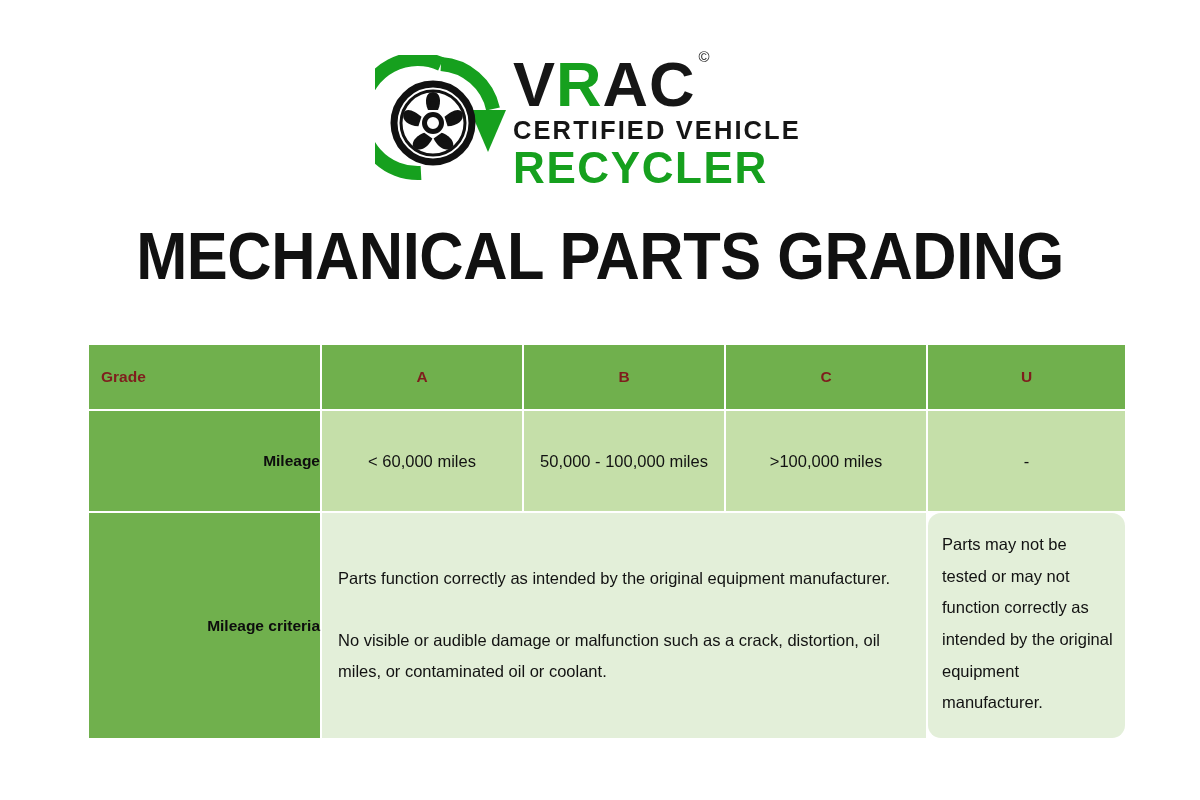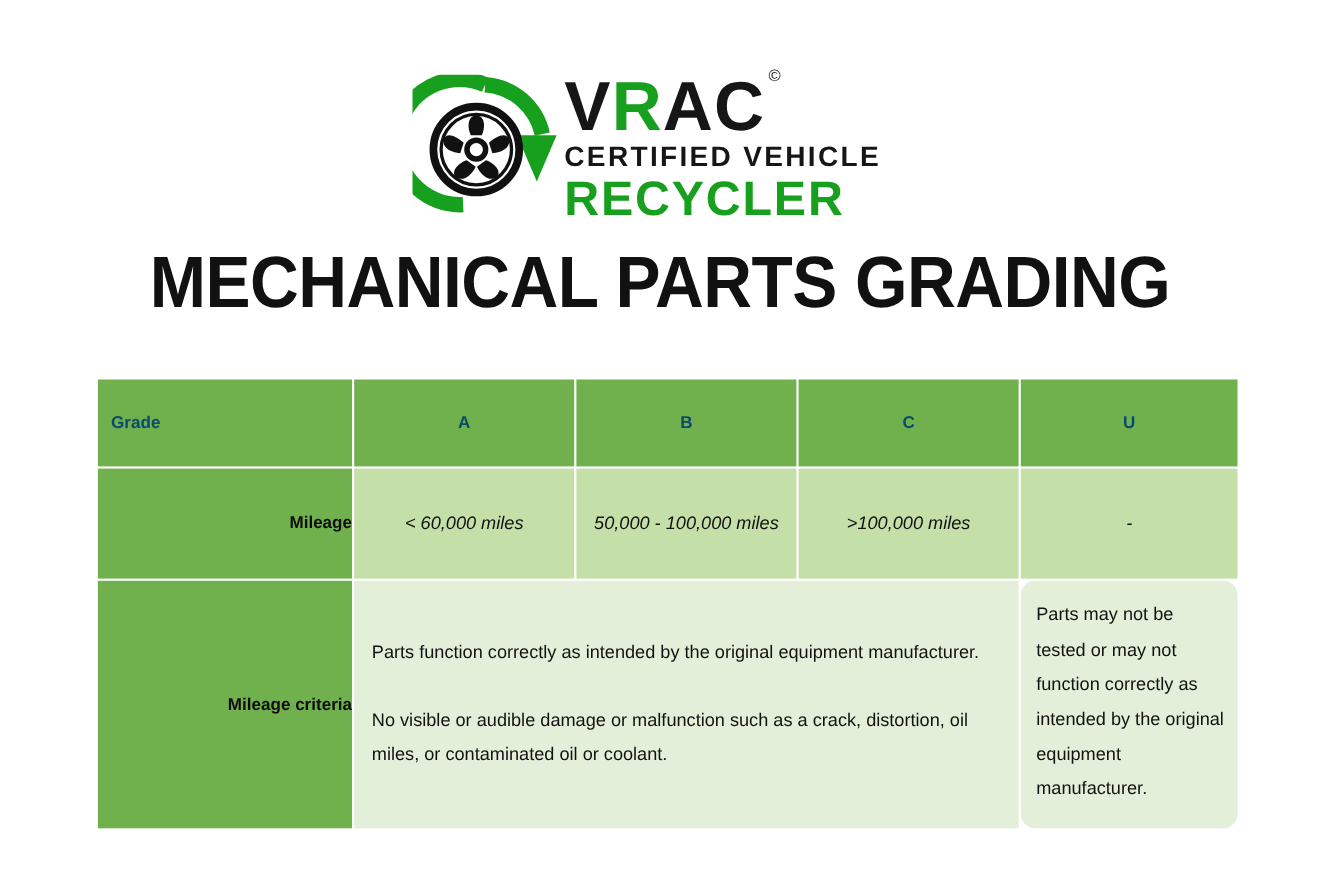--- a/index.html
+++ b/index.html
@@ -20,21 +20,21 @@
   }
 
   
   .logo-block {
     position: absolute;
     left: 375px;
     top: 55px;
     width: 460px;
     height: 145px;
     display: flex;
-    align-items: flex-end;
+    align-items: flex-start;
   }
 
   .logo-mark {
     width: 132px;
     height: 132px;
     flex: 0 0 132px;
     position: relative;
   }
 
   .logo-text {
@@ -123,22 +123,22 @@
 
   .col-label  { width: 231px; }
   .col-a      { width: 200px; }
   .col-b      { width: 200px; }
   .col-c      { width: 200px; }
   .col-u      { width: 197px; }
 
   
   .hdr-cell {
     background: #70B04D;
-    height: 79px;
-    color: #0c4a6e;
+    height: 64px;
+    color: #7f1d1d;
     font-weight: 700;
     font-size: 15.5px;
     font-family: "Liberation Sans", sans-serif;
   }
   .hdr-label {
     text-align: left;
     padding-left: 12px !important;
   }
   .hdr-grade { text-align: center; }
 
@@ -156,21 +156,20 @@
   
   .mileage-cell {
     background: #C5DFA9;
     height: 100px;
     text-align: center;
     color: #121212;
     font-size: 16.5px;
     line-height: 1.75;
     padding: 6px 14px !important;
     font-family: "Liberation Sans", sans-serif;
-    font-style: italic;
   }
   .mileage-row .rowlabel { height: 100px; }
 
   
   .quality-cell {
     background: #E3EFD9;
     height: 225px;
     color: #121212;
     font-size: 16.5px;
     line-height: 1.92;

